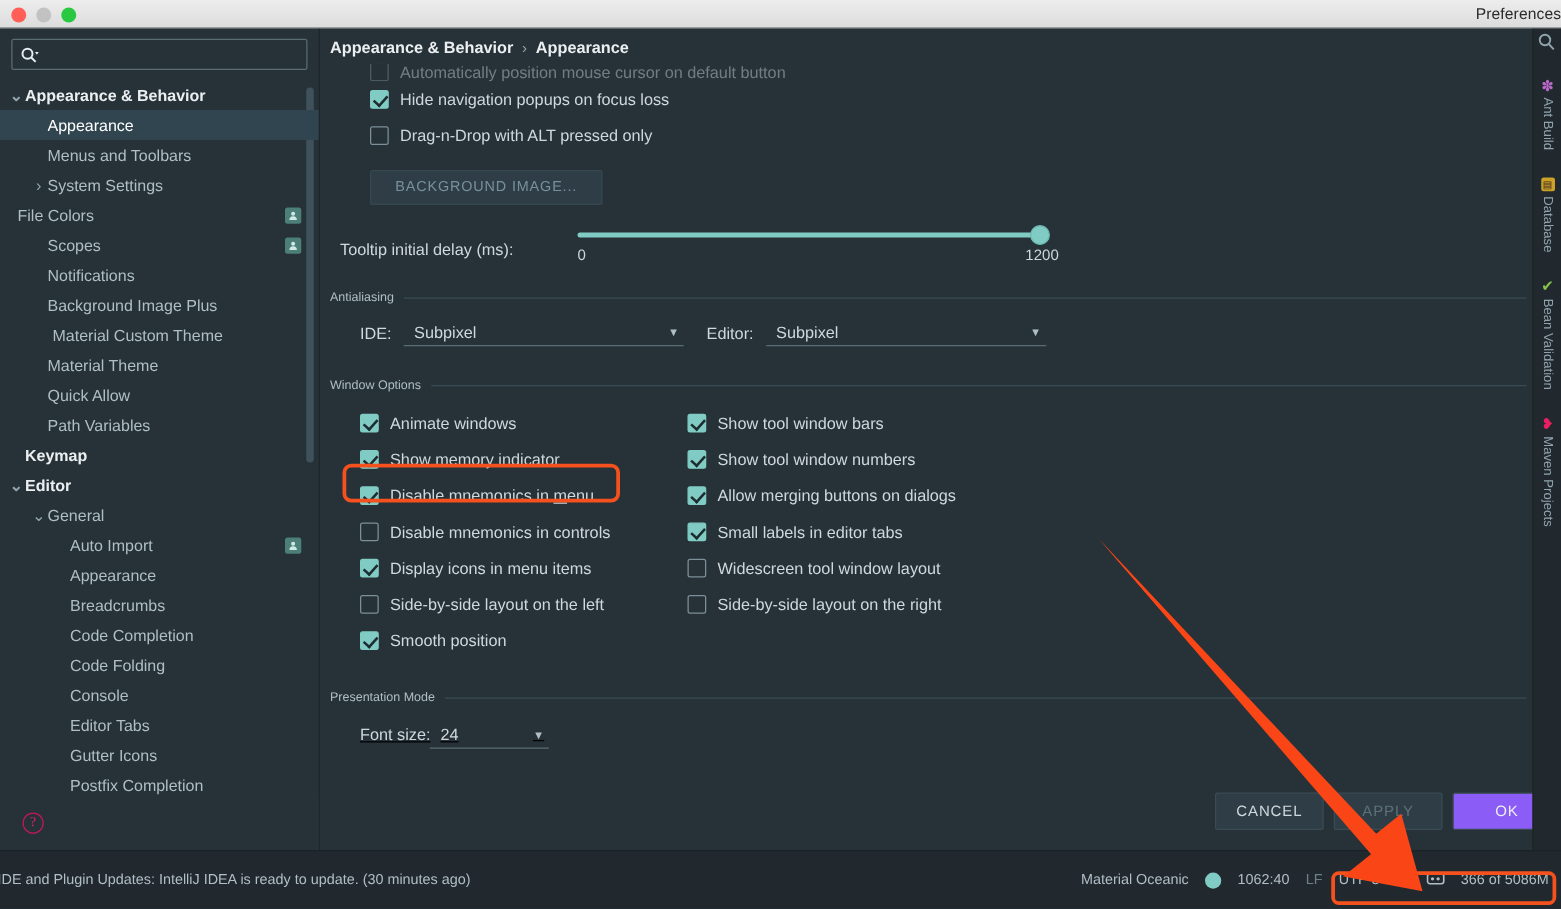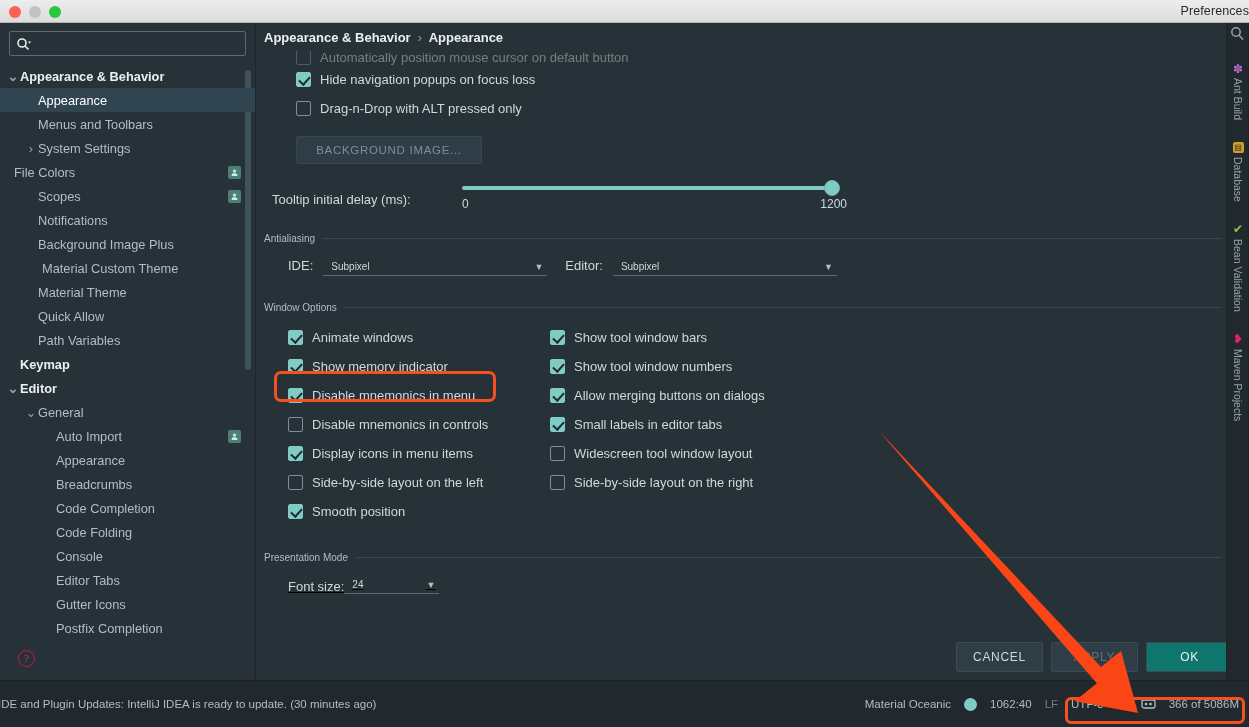--- a/index.html
+++ b/index.html
@@ -170,21 +170,21 @@
   .fields-row {
     display: flex; align-items: flex-end; margin-top: 14px; padding-left: 24px; gap: 18px;
   }
   .field-group { display: flex; align-items: flex-end; gap: 10px; }
   .field-label { font-size: 13px; color: #cfd8dc; padding-bottom: 3px; }
   .combo {
     border-bottom: 1px solid #5a6b73; min-width: 224px;
     display: flex; align-items: center; justify-content: space-between;
     padding: 0 4px 3px 8px;
   }
-  .combo .val { font-size: 10px; color: #cfd8dc; }
+  .combo .val { font-size: 13px; color: #cfd8dc; }
   .combo .caret { color: #b0bec5; font-size: 9px; }
 
   .options-grid {
     display: flex; margin-top: 10px;
   }
   .options-col { width: 276px; }
   .options-col.right { width: 300px; }
 
   .highlight-box {
     position: absolute; left: 274px; top: 371px;
@@ -194,32 +194,32 @@
   }
 
   .presentation-row {
     display: flex; align-items: flex-start; margin-top: 16px; padding-left: 24px;  text-decoration: underline;
   }
   .combo.small { min-width: 95px; }
 
   
   .actionbar {
     position: absolute; left: 0; bottom: 0; width: 100%; height: 46px;
-    display: flex; align-items: center; justify-content: flex-end;
-    padding-right: 16px; gap: 8px; background: #263238;
+    display: flex; align-items: flex-start; justify-content: flex-end;
+    gap: 8px; background: #263238;
   }
   .btn {
     height: 30px; min-width: 87px; padding: 0 16px;
     background: #2f3e46; border: 1px solid #3b4b53; border-radius: 2px;
     color: #cfd8dc; font-size: 12px; letter-spacing: .7px;
     display: flex; align-items: center; justify-content: center;
     font-family: "Liberation Sans", sans-serif;
   }
   .btn.disabled { color: #5d7078; }
-  .btn.ok { background: #0f766e; color: #eceff1; }
+  .btn.ok { background: #8b5cf6; color: #eceff1; }
 
   
   .toolstrip {
     position: absolute; right: 0; top: 23px; width: 23px; height: 657px;
     background: #21292e; border-left: 1px solid #1b2327;
     display: flex; flex-direction: column; align-items: center;
     padding-top: 40px; gap: 22px;
   }
   .tool-item {
     writing-mode: vertical-rl; text-orientation: mixed;

